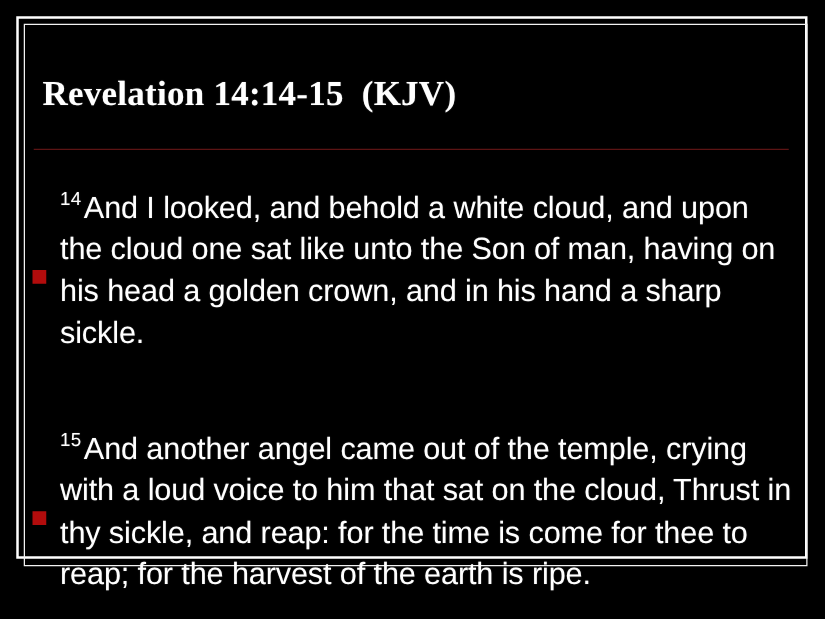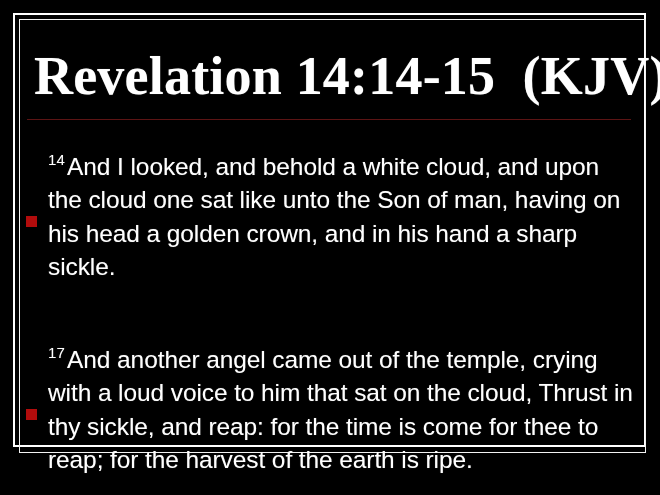--- a/index.html
+++ b/index.html
@@ -41,21 +41,21 @@
     position: absolute;
     left: 26px;
     top: 24px;
     width: 612px;
     height: 420px;
   }
   #title {
     font-family: "Liberation Serif", serif;
     font-weight: bold;
     color: #ffffff;
-    font-size: 54px;
+    font-size: 28px;
     line-height: 46px;
     letter-spacing: 0.2px;
     margin: 0;
     padding: 29px 0 0 8px;
     white-space: pre;
     text-shadow: 0 0 1px rgba(255,255,255,0.35);
   }
   #title-rule {
     position: absolute;
     left: 1px;
@@ -116,18 +116,18 @@
 
     <div id="body">
 
       <div class="para">
         <span class="bullet"></span>
         <p class="para-text"><span class="vnum">14</span><span>And I looked, and behold a white cloud, and upon the cloud one sat like unto the Son of man, having on his head a golden crown, and in his hand a sharp sickle.</span></p>
       </div>
 
       <div class="para">
         <span class="bullet"></span>
-        <p class="para-text"><span class="vnum">17</span><span>And another angel came out of the temple, crying with a loud voice to him that sat on the cloud, Thrust in thy sickle, and reap: for the time is come for thee to reap; for the harvest of the earth is ripe.</span></p>
+        <p class="para-text"><span class="vnum">15</span><span>And another angel came out of the temple, crying with a loud voice to him that sat on the cloud, Thrust in thy sickle, and reap: for the time is come for thee to reap; for the harvest of the earth is ripe.</span></p>
       </div>
 
     </div>
   </div>
 </div>
 
 </body></html>

